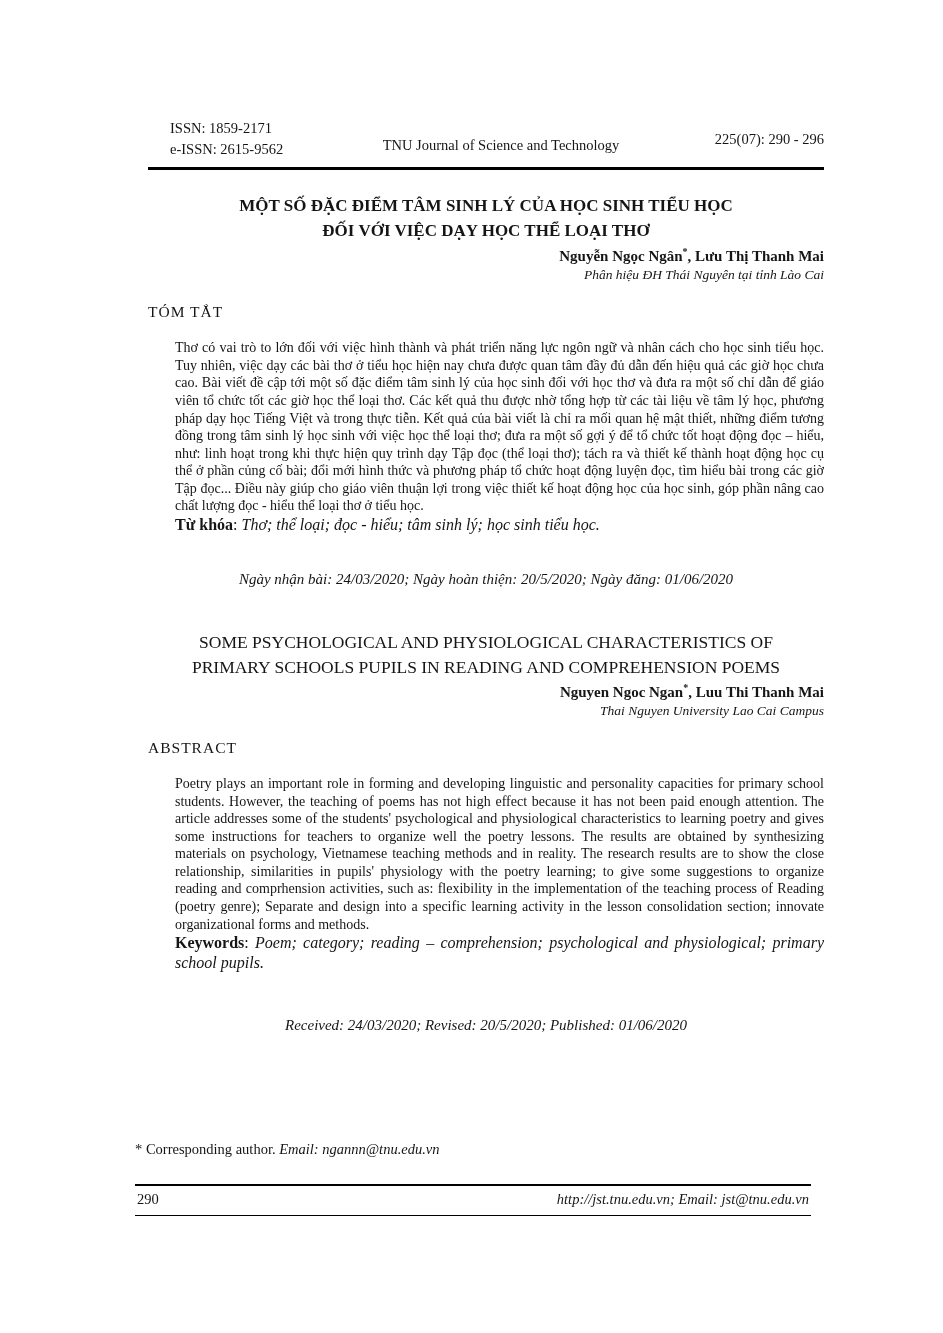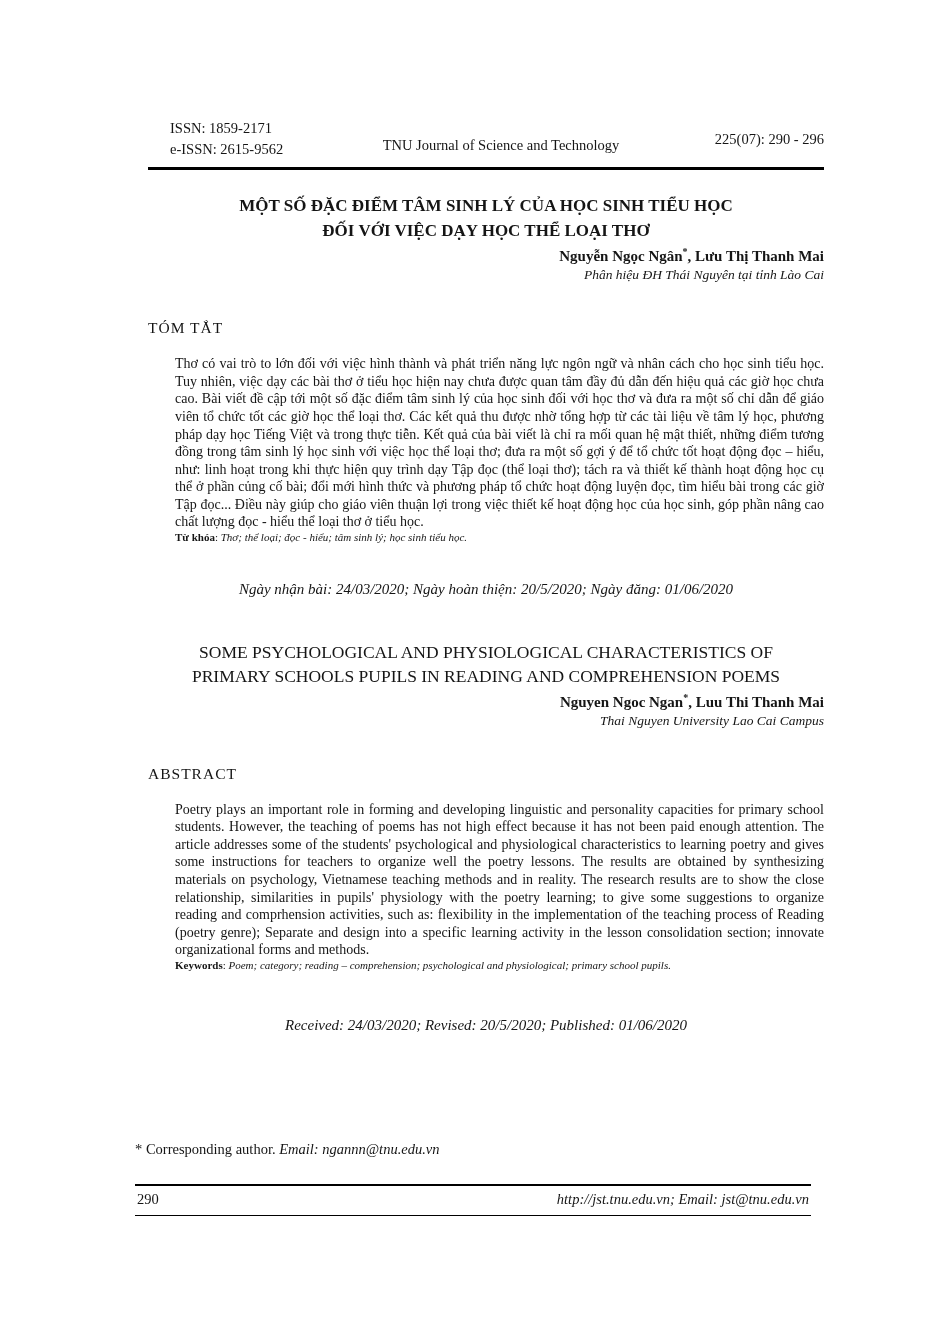--- a/index.html
+++ b/index.html
@@ -45,35 +45,35 @@
     line-height: 1.4;
   }
   .title-line { display: block; }
   
   .authors-block { margin-top: 3px; text-align: right; }
   .authors { font-weight: bold; font-size: 15px; }
   .authors sup { font-size: 10px; vertical-align: super; }
   .affiliation { font-style: italic; font-size: 13.5px; margin-top: 2px; }
   
   .section-heading {
-    margin-top: 36px;
+    margin-top: 20px;
     font-size: 15.5px;
     letter-spacing: 1px;
   }
   .abstract {
     margin-top: 18px;
     margin-left: 27px;
     text-align: justify;
     font-size: 14px;
     line-height: 1.255;
   }
   .keywords {
     margin-left: 27px;
     text-align: justify;
-    font-size: 11px;
+    font-size: 16px;
     line-height: 1.255;
   }
   .keywords .label { font-weight: bold; }
   .keywords .kw { font-style: italic; }
   
   .dates {
     margin-top: 36px;
     text-align: center;
     font-weight: normal;
     font-style: italic;

